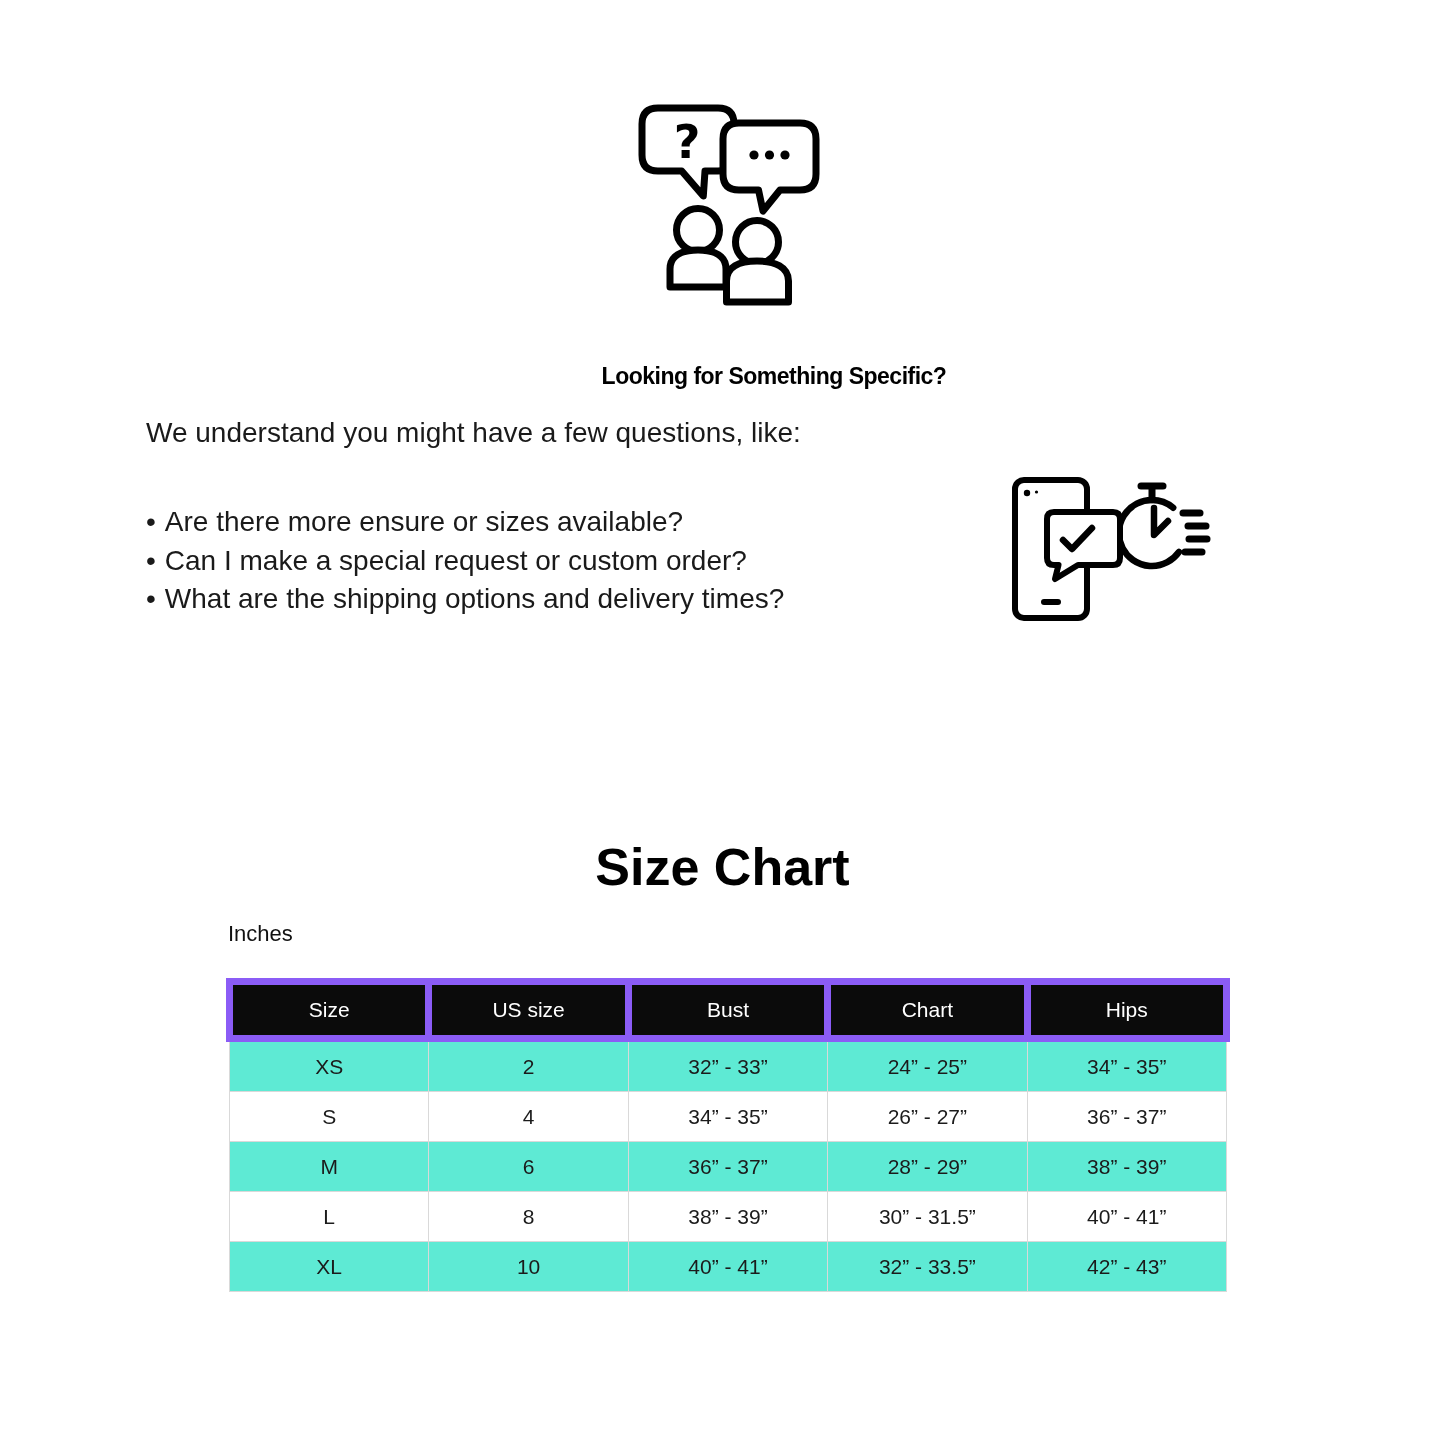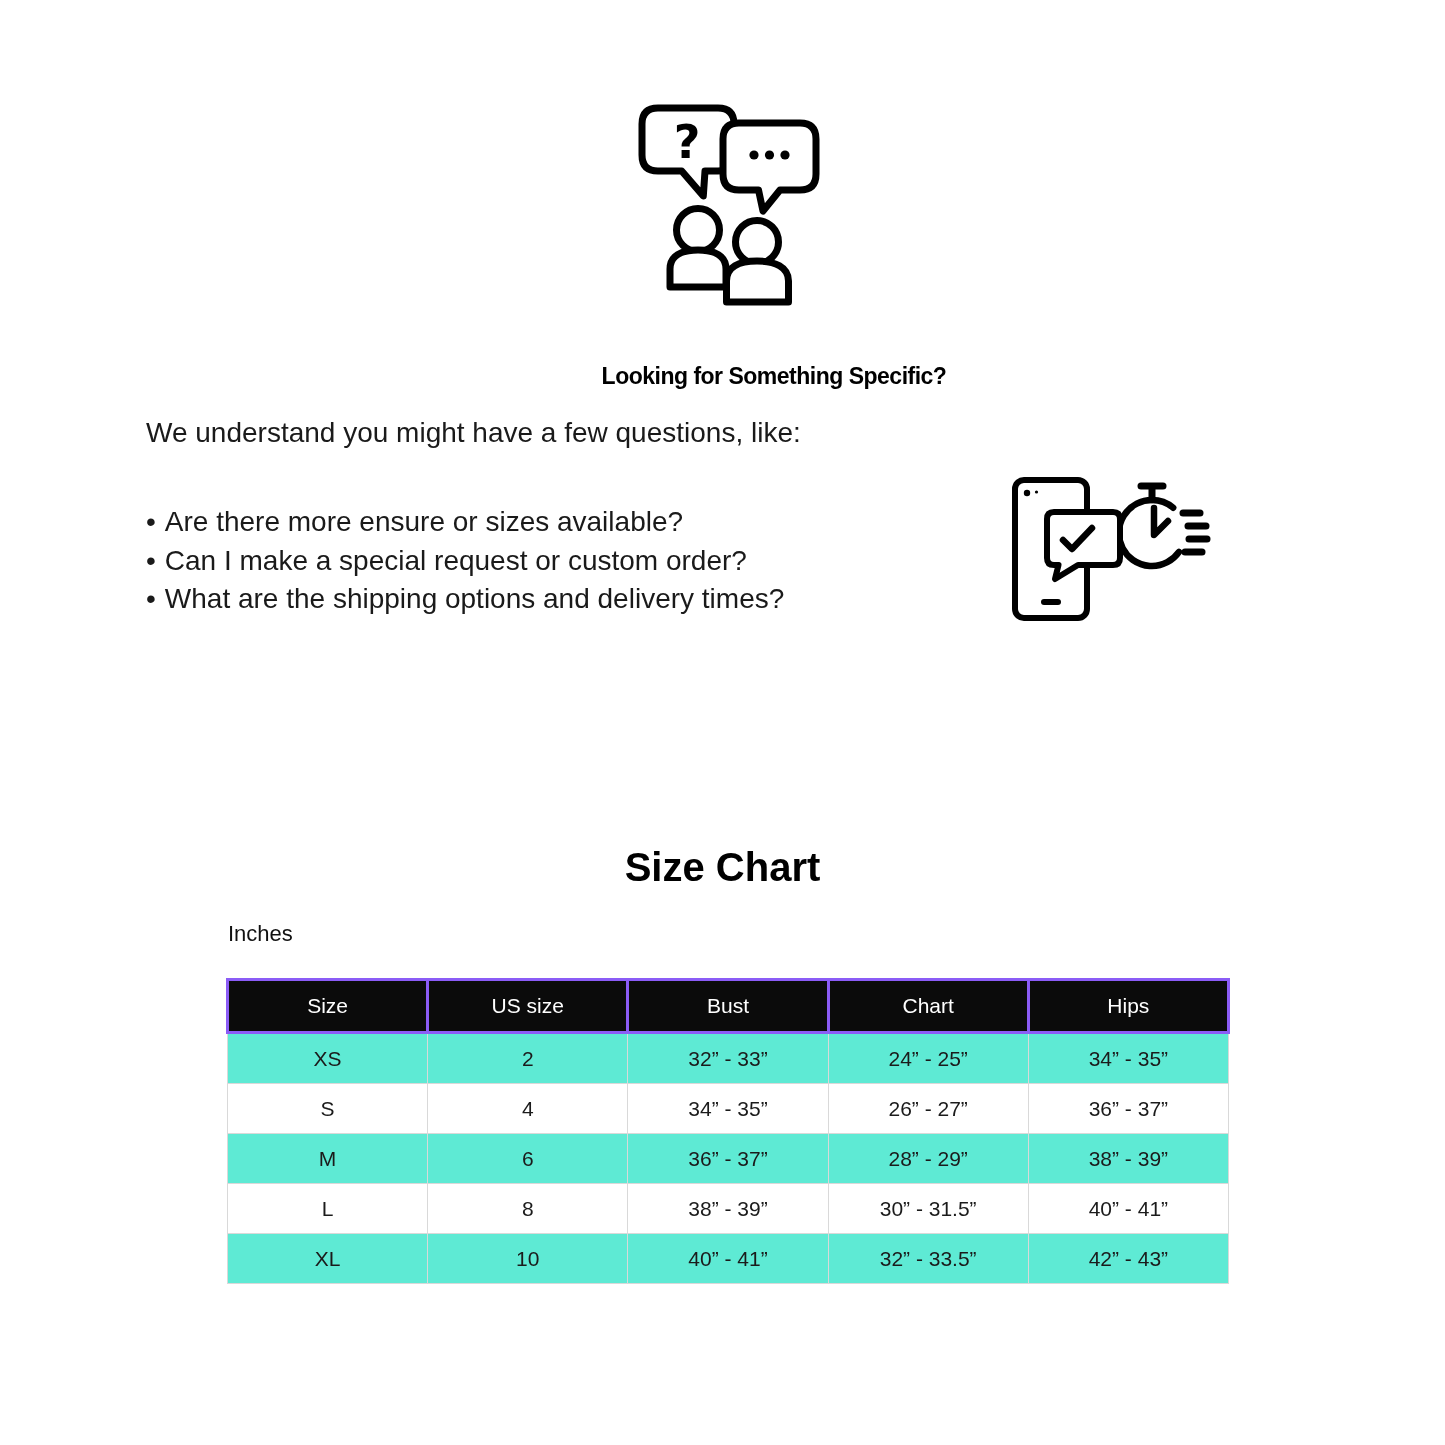--- a/index.html
+++ b/index.html
@@ -33,42 +33,42 @@
   .bullet-mark { margin-right:9px; }
   .outro {
     left:146px; top:658px;
     font-size:28px; line-height:38.7px;
   }
 
   
   .size-chart-title {
     left:0; right:0; top:838px;
     text-align:center;
-    font-size:40px; font-weight:bold;
+    font-size:52px; font-weight:bold;
     color:#000; line-height:58px;
   }
   .unit-label {
     left:228px; top:920px;
     font-size:22px; line-height:28px;
     color:#111;
   }
   .size-table-wrap { left:226px; top:978px; width:1004px; }
   table.size-table {
     width:100%;
     border-collapse:collapse;
     table-layout:fixed;
     font-size:21px;
     color:#1b1b1b;
   }
   table.size-table th {
     background:#0b0b0b;
     color:#ffffff;
     font-weight:normal;
     height:48px;
-    border:3px solid #8b5cf6;
+    border:7px solid #8b5cf6;
     text-align:center;
     vertical-align:middle;
   }
   table.size-table td {
     height:47px;
     border:1px solid #d9d9d9;
     text-align:center;
     vertical-align:middle;
     background:#ffffff;
   }

